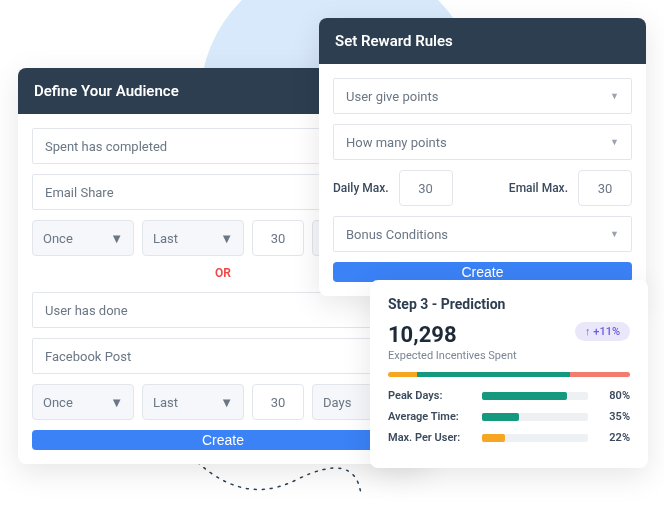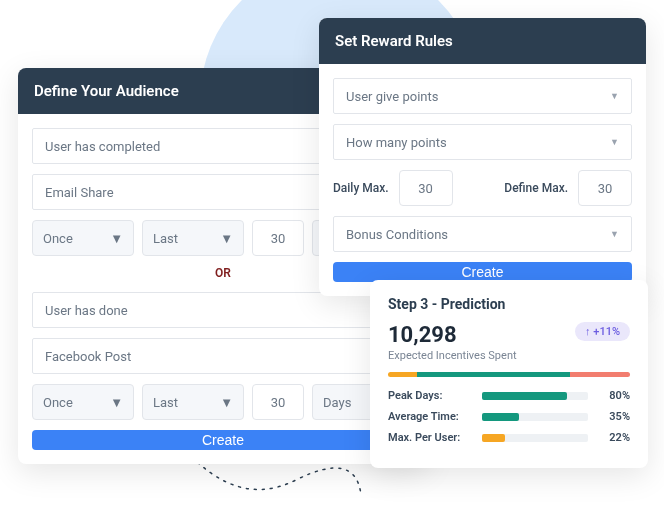--- a/index.html
+++ b/index.html
@@ -90,21 +90,21 @@
   align-items: center;
   justify-content: center;
   font-size: 13px;
   color: #6b7785;
   background: #fff;
 }
 .or-label {
   text-align: center;
   font-size: 12px;
   font-weight: 600;
-  color: #7f1d1d;
+  color: #ef4444;
   margin: 6px 0 12px;
 }
 .create-btn {
   width: 100%;
   height: 20px;
   background: #3b82f6;
   color: #fff;
   border: none;
   border-radius: 4px;
   font-size: 14px;
@@ -173,21 +173,21 @@
 <div class="bg-circle2"></div>
 
 <svg class="dotted" width="190" height="80">
   <path d="M 5 5 Q 60 70 120 40 T 185 55" stroke="#2c3e50" stroke-width="1.5" stroke-dasharray="2 6" fill="none" stroke-linecap="round"></path>
 </svg>
 
 <div class="card" id="card-audience">
   <div class="card-header">Define Your Audience</div>
   <div class="card-body">
     <div class="dropdown">
-      <span>User has completed</span>
+      <span>Spent has completed</span>
       <span class="caret">▼</span>
     </div>
     <div class="dropdown">
       <span>Email Share</span>
       <span class="caret">▼</span>
     </div>
     <div class="row">
       <div class="cell-dd">
         <span>Once</span>
         <span class="caret">▼</span>
@@ -244,21 +244,21 @@
     <div class="dropdown">
       <span>How many points</span>
       <span class="caret">▼</span>
     </div>
     <div class="inline-row">
       <span class="inline-label">Daily Max.</span>
       <div class="inline-box">
         <span>30</span>
       </div>
       <span style="flex:1"></span>
-      <span class="inline-label">Define Max.</span>
+      <span class="inline-label">Email Max.</span>
       <div class="inline-box">
         <span>30</span>
       </div>
     </div>
     <div class="dropdown">
       <span>Bonus Conditions</span>
       <span class="caret">▼</span>
     </div>
     <button class="create-btn">Create</button>
   </div>

